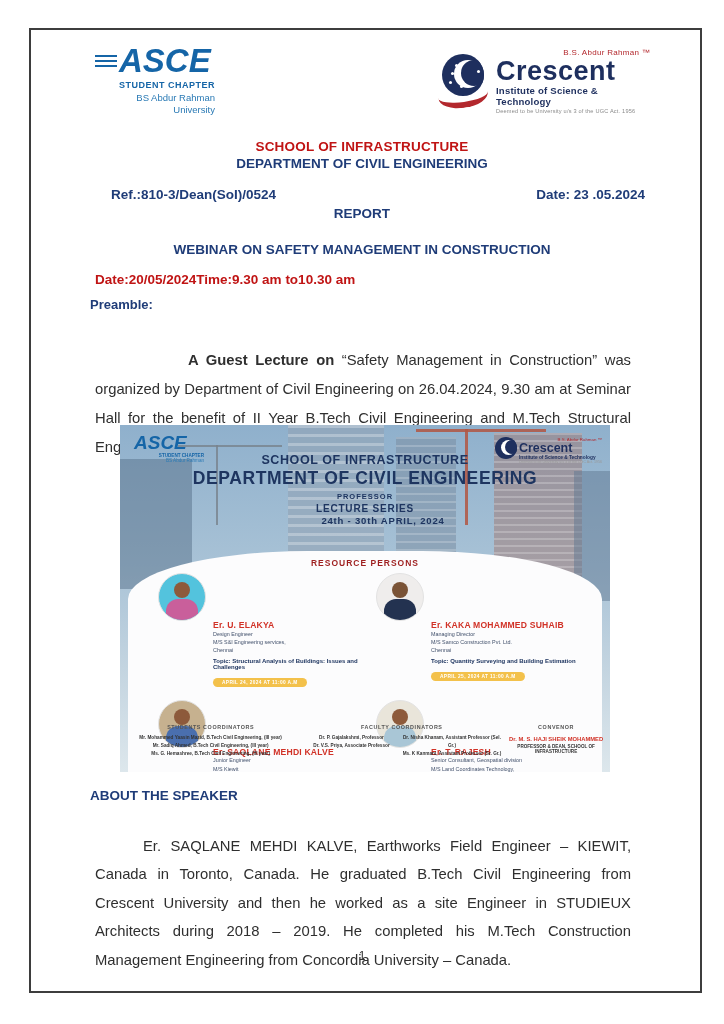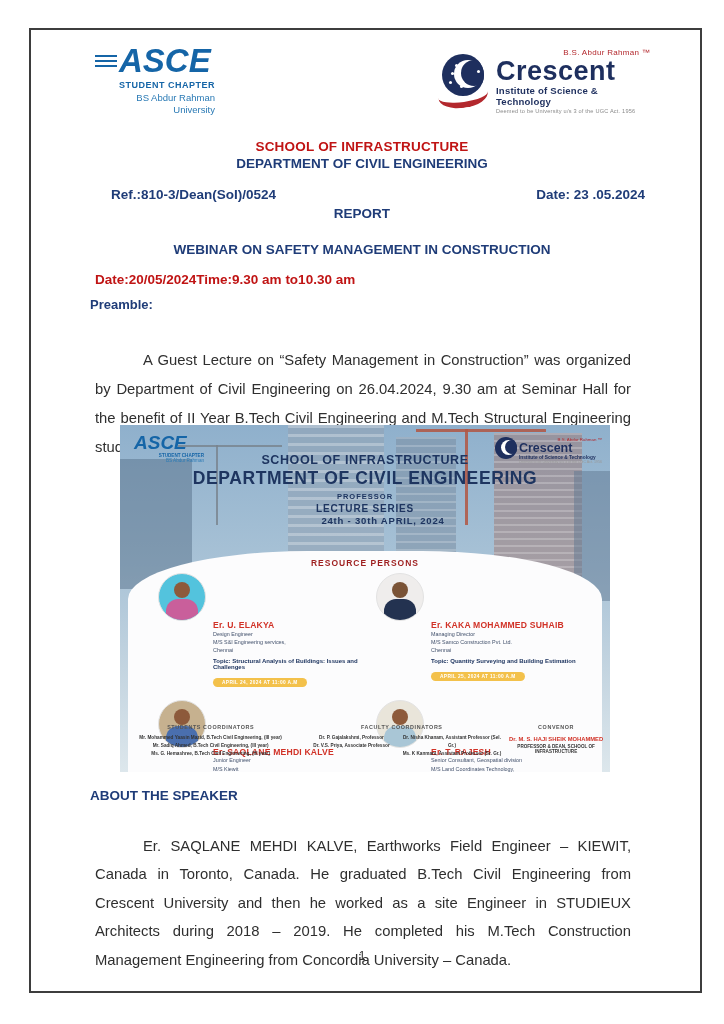--- a/index.html
+++ b/index.html
@@ -45,21 +45,21 @@
     font-size:13.5px; font-weight:bold; color:#1f3c78;margin-left:16px; }
   .report-line { position:absolute; left:0; top:206px; width:724px; font-size:13.5px; font-weight:bold; color:#1f3c78; }
   .event-title { position:absolute; left:0; top:242px; width:724px; font-size:13.5px; font-weight:bold; color:#1f3c78; }
   .datetime-row { position:absolute; left:95px; top:272px; width:505px; display:flex; 
     font-size:13.5px; font-weight:bold; color:#c01414; }
   .preamble-h { position:absolute; left:90px; top:297px; font-size:13px; font-weight:bold; color:#1f3c78; }
 
   .para { position:absolute; left:95px; width:536px; font-size:14.8px; color:#2f2f2f;
     text-align:justify; line-height:29px; text-indent:48px; }
   .para1 { top:331px; }
-  .para .lead { font-weight:normal; }
+  .para .lead { font-weight:bold;margin-left:45px; }
   .about-h { position:absolute; left:90px; top:788px; font-size:13.5px; font-weight:bold; color:#1f3c78; }
   .para2 { top:817px; line-height:28.5px; }
   .page-num { position:absolute; left:0; top:949px; width:724px; text-align:center; font-size:12px; color:#333; }
 
   
   .poster { position:absolute; left:120px; top:425px; width:490px; height:347px; overflow:hidden;
     background:linear-gradient(180deg,#8fb0cc 0%, #a8c2d6 40%, #c3d4e0 70%, #dde7ec 100%); }
   .poster-photo { position:absolute; inset:0; }
   .bld { position:absolute; }
   .bld1 { left:0; top:34px; width:72px; height:130px; background:rgba(84,108,134,.48); }

